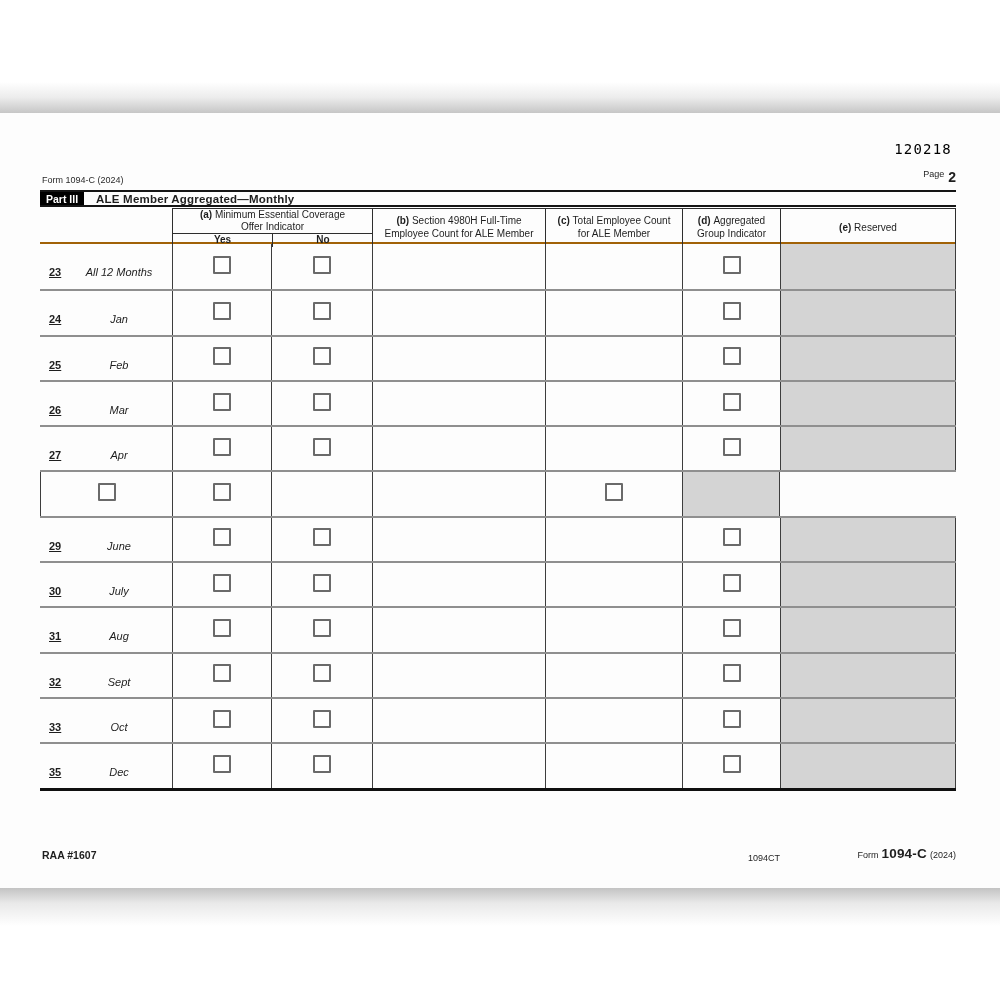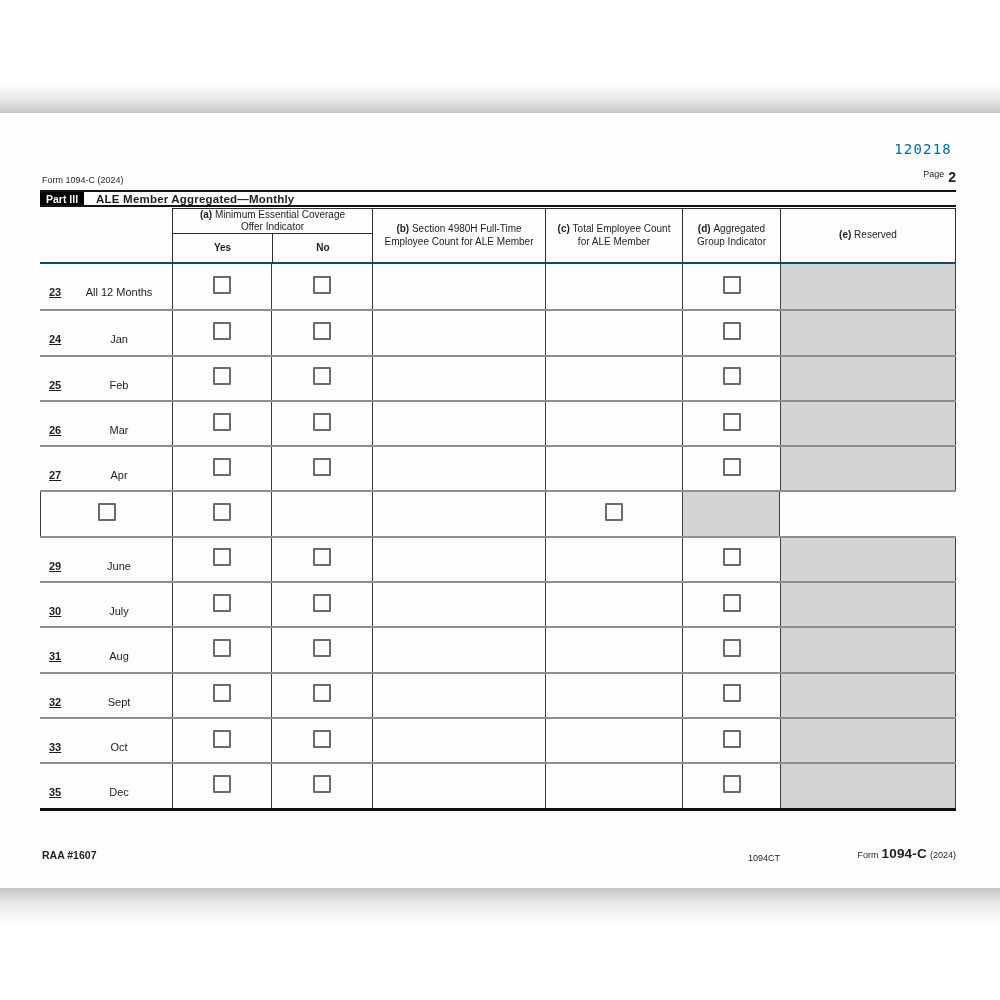--- a/index.html
+++ b/index.html
@@ -6,54 +6,54 @@
   html,body { width:1000px; height:1000px; background:#ffffff; }
   body { font-family:"Liberation Sans", sans-serif; color:#1e1e1e; position:relative; overflow:hidden; }
 
   .shadow-top { position:absolute; left:0; top:82px; width:1000px; height:31px;
     background:linear-gradient(to bottom,#ffffff 0%,#ececec 50%,#c6c6c6 100%); }
   .sheet { position:absolute; left:0; top:113px; width:1000px; height:775px; background:#fdfdfd; }
   .shadow-bottom { position:absolute; left:0; top:888px; width:1000px; height:38px;
     background:linear-gradient(to bottom,#c3c3c3 0%,#e9e9e9 40%,#ffffff 100%); }
 
   .serial { position:absolute; top:28px; right:48px; font-family:"DejaVu Sans Mono", monospace;
-    font-size:14px; letter-spacing:1.2px; color:#0369a1; }
+    font-size:14px; letter-spacing:1.2px; color:#000000; }
   .form-id { position:absolute; top:62px; left:42px; font-size:9px; color:#2a2a2a; }
   .page-no { position:absolute; top:56px; right:44px; display:flex; align-items:flex-start; gap:4px; font-size:9px; }
   .page-no b { font-size:14px; }
 
   .part-bar { position:absolute; left:40px; top:77px; width:916px; height:17px;
     border-top:2px solid #151515; border-bottom:2px solid #151515; display:flex; align-items:stretch; }
   .badge { background:#000; color:#fff; font-weight:bold; font-size:10.5px; padding:0 6px;
     display:flex; align-items:center; }
   .bar-title { font-weight:bold; font-size:11.5px; margin-left:12px; align-self:center; letter-spacing:0.2px; }
 
   .tbl { position:absolute; left:40px; top:95px; width:916px; border-bottom:3px solid #101010; }
-  .thead { display:grid; grid-template-columns:132px 200px 173px 137px 98px 176px; height:56px;
-    border-bottom:2px solid #0c4a6e; }
+  .thead { display:grid; grid-template-columns:132px 200px 173px 137px 98px 176px; height:36px;
+    border-bottom:2px solid #a16207; }
   .th { border-left:1px solid #2e2e2e; border-top:1px solid #2e2e2e; font-size:10px;
     display:flex; flex-direction:column; align-items:center; justify-content:center;
     text-align:center; line-height:1.25; padding:1px 2px; }
   .th.last { border-right:1px solid #2e2e2e; }
   .th-empty { border:none; }
   .th-a { padding:0; justify-content:flex-start; }
   .a-top { height:25px; width:100%; border-bottom:1px solid #2e2e2e; display:flex; flex-direction:column;
     justify-content:center; align-items:center; line-height:1.2; }
   .a-sub { display:grid; grid-template-columns:99px 101px; flex:1; width:100%; }
   .yn { display:flex; align-items:center; justify-content:center; font-weight:bold; font-size:10px; }
   .yn.no { border-left:1px solid #2e2e2e; }
   .hline b { font-weight:bold; }
 
   .tbody .row { display:grid; grid-template-columns:132px 99px 101px 173px 137px 98px 176px; height:45.3px; }
   .tbody .row + .row { border-top:2px solid #8f8f8f; }
   .cell { border-left:1px solid #3d3d3d; display:flex; align-items:center; justify-content:center; }
   .cell.last { border-right:1px solid #3d3d3d; }
   .c-label { border-left:none; position:relative; }
   .row-num { position:absolute; left:9px; top:22px; font-weight:bold; font-size:11px;text-decoration:underline; }
-  .row-label { position:absolute; left:26px; right:0; top:22px; text-align:center; font-size:11px; }
+  .row-label { position:absolute; left:26px; right:0; top:22px; text-align:center; font-size:11px;font-style:italic; }
   .cb { width:18px; height:18px; border:2px solid #6a6a6a; background:#fefefe; margin-top:-4px; border-radius:1px; }
   .c-reserved { background:#d4d4d4; }
 
   .f-left { position:absolute; left:42px; top:736px; font-weight:bold; font-size:10.5px; }
   .f-mid { position:absolute; left:748px; top:740px; font-size:9px; }
   .f-right { position:absolute; right:44px; top:733px; display:flex; align-items:baseline; gap:3px; font-size:9px;justify-content:flex-end; }
   .f-right b { font-size:13.5px; letter-spacing:0.2px; }
 </style>
 </head>
 <body>

